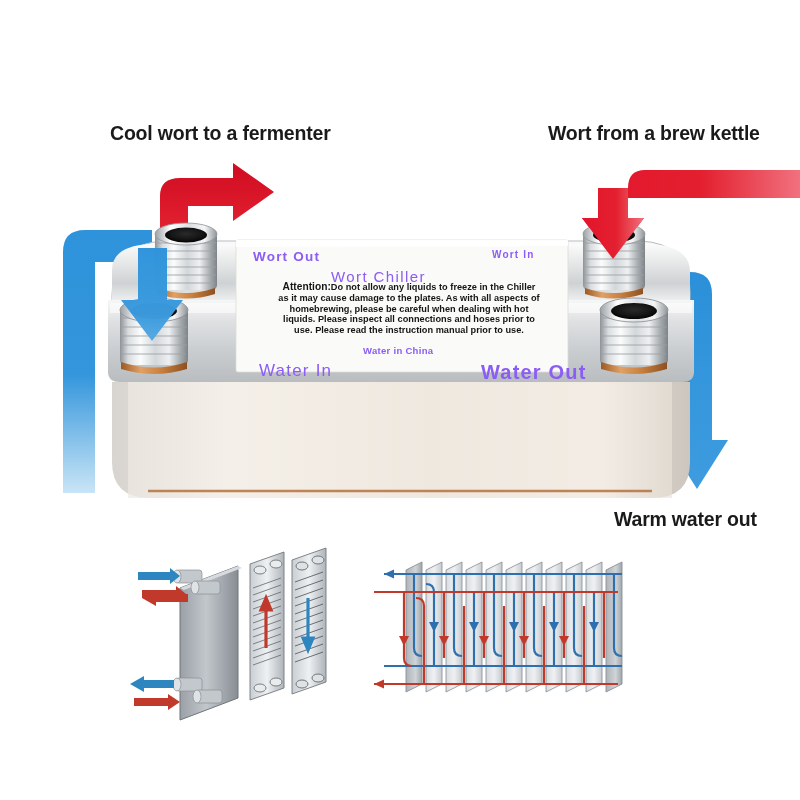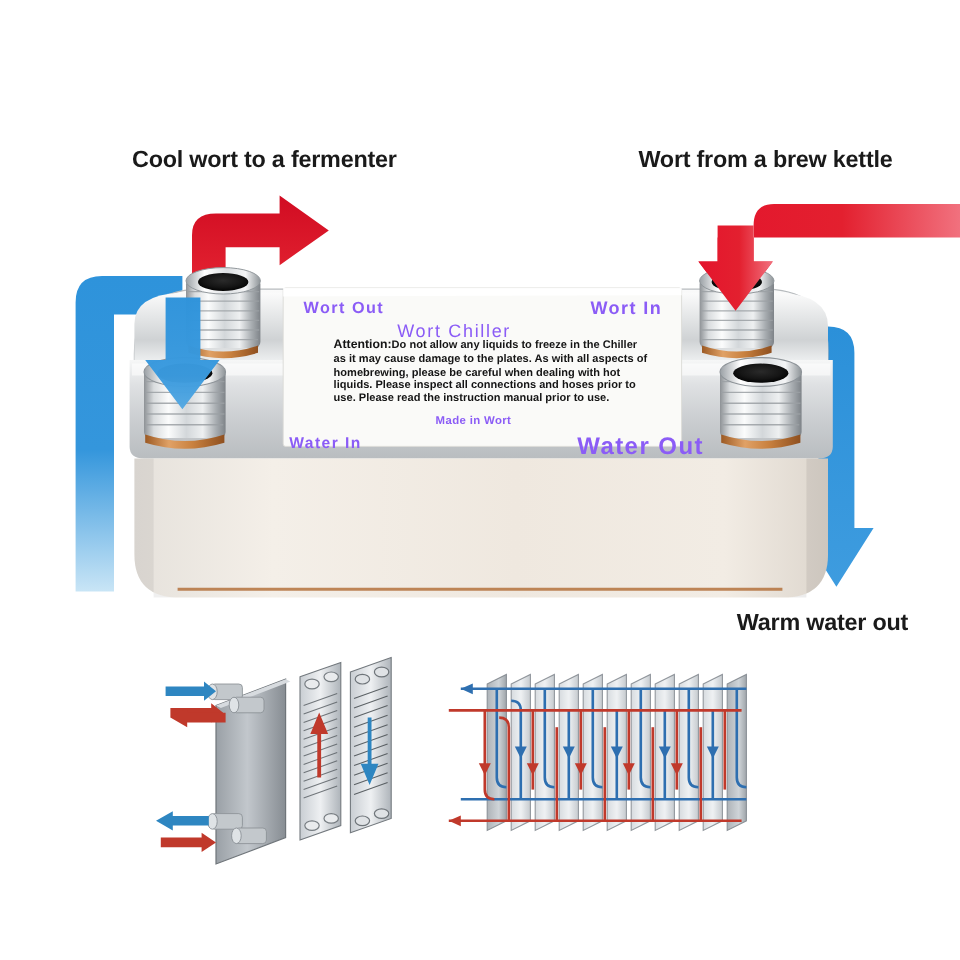--- a/index.html
+++ b/index.html
@@ -22,44 +22,44 @@
   .callout {
     position: absolute;
     font-family: "Liberation Sans", sans-serif;
     font-weight: bold;
     font-size: 19.5px;
     letter-spacing: -0.2px;
     color: #1a1a1a;
     white-space: nowrap;
   }
   #lbl-cool-wort   { left: 110px; top: 122px; }
-  #lbl-wort-kettle { left: 532px; top: 122px; }
+  #lbl-wort-kettle { left: 548px; top: 122px; }
   #lbl-cold-water  { left: 18px;  top: 508px; }
   #lbl-warm-water  { left: 614px; top: 508px; text-align: right; }
 
   
   #product { position: absolute; left: 0; top: 0; width: 800px; height: 800px; }
 
   
   .plaque-txt {
     position: absolute;
     font-family: "Liberation Sans", sans-serif;
     color: #8b5cf6;
     white-space: nowrap;
   }
   #txt-wort-out  { left: 253px; top: 249px; font-size: 13.5px; font-weight: bold; letter-spacing: 1.2px; }
-  #txt-wort-in   { left: 492px; top: 249px; font-size: 15px; font-weight: bold; letter-spacing: 1.2px; text-align: center; }
-  #txt-water-in  { left: 241px; top: 361px; font-size: 13px;   font-weight: bold; letter-spacing: 1.2px; }
+  #txt-wort-in   { left: 492px; top: 249px; font-size: 10px; font-weight: bold; letter-spacing: 1.2px; text-align: center; }
+  #txt-water-in  { left: 259px; top: 361px; font-size: 17px;   font-weight: normal; letter-spacing: 1.2px; }
   #txt-water-out { left: 481px; top: 361px; font-size: 20px;   font-weight: bold; letter-spacing: 1.2px; }
   #txt-title     { left: 331px; top: 268px; font-size: 15px;   font-weight: normal; letter-spacing: 1.4px; }
   #txt-made      { left: 363px; top: 345px; font-size: 9.5px;  font-weight: bold; letter-spacing: .3px; }
   #attention-block {
     position: absolute; left: 278px; top: 282px; width: 262px;
     font-size: 9.2px; font-weight: bold; line-height: 10.8px;
-    color: #151515; white-space: normal; letter-spacing: 0.02px;
+    color: #151515; white-space: normal; letter-spacing: 0.02px; text-align: center;
   }
   #attention-block .atn-head { font-size: 10.2px; font-weight: bold; }
 </style>
 </head>
 <body>
 
 <div id="stage">
 
   <svg id="product" viewBox="0 0 800 800">
     <defs>
@@ -450,19 +450,19 @@
   <div class="plaque-txt" id="txt-wort-out">Wort  Out</div>
 
   <div class="plaque-txt" id="txt-wort-in">Wort   In</div>
 
   <div class="plaque-txt" id="txt-title">Wort  Chiller</div>
 
   <div id="attention-block">
     <span class="atn-head">Attention:</span><span>Do not allow any liquids to freeze in the Chiller as it may cause damage to the plates. As with all aspects of homebrewing, please be careful when dealing with hot liquids. Please inspect all connections and hoses prior to use. Please read the instruction manual prior to use.</span>
   </div>
 
-  <div class="plaque-txt" id="txt-made">Made in Wort</div>
+  <div class="plaque-txt" id="txt-made">Water in China</div>
 
   <div class="plaque-txt" id="txt-water-in">Water  In</div>
 
   <div class="plaque-txt" id="txt-water-out">Water  Out</div>
 
 </div>
 
 </body></html>

